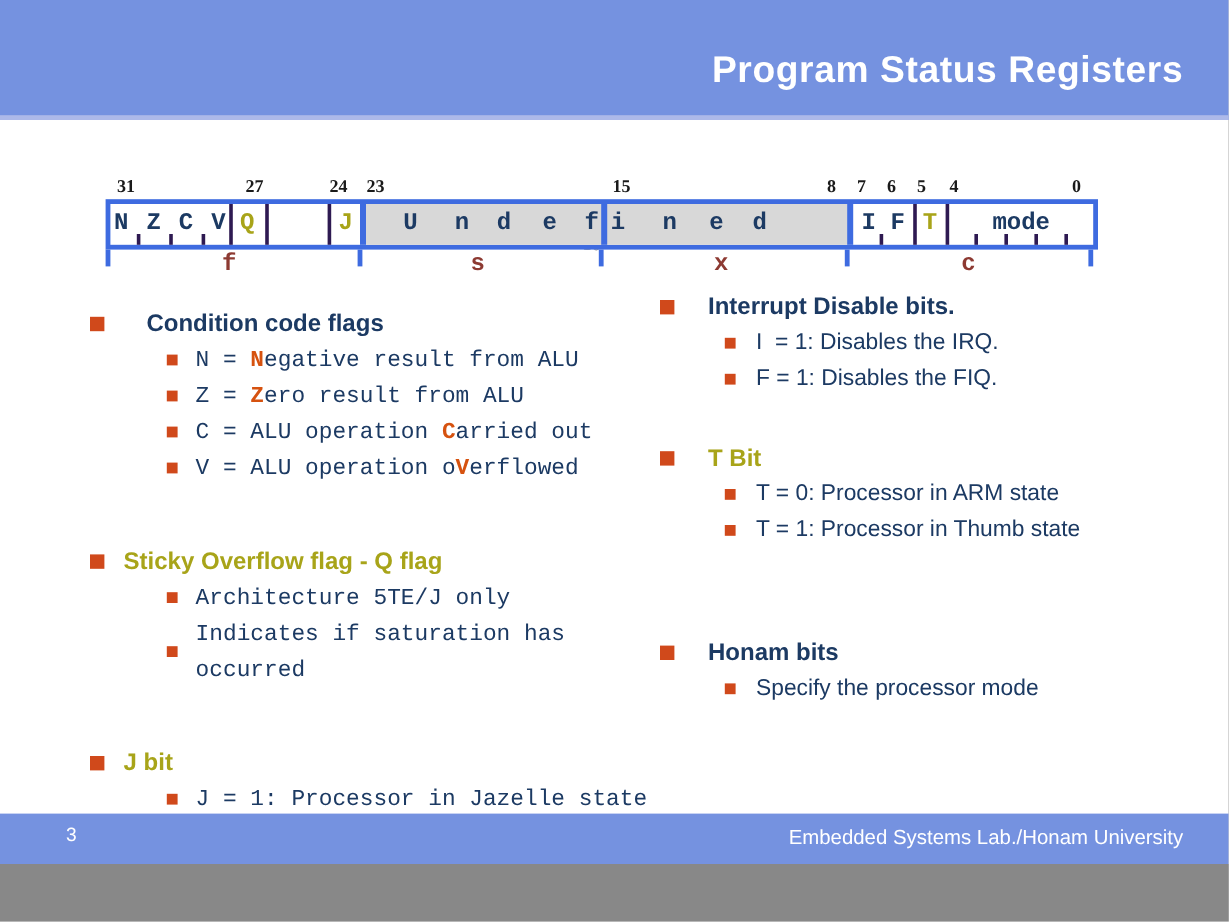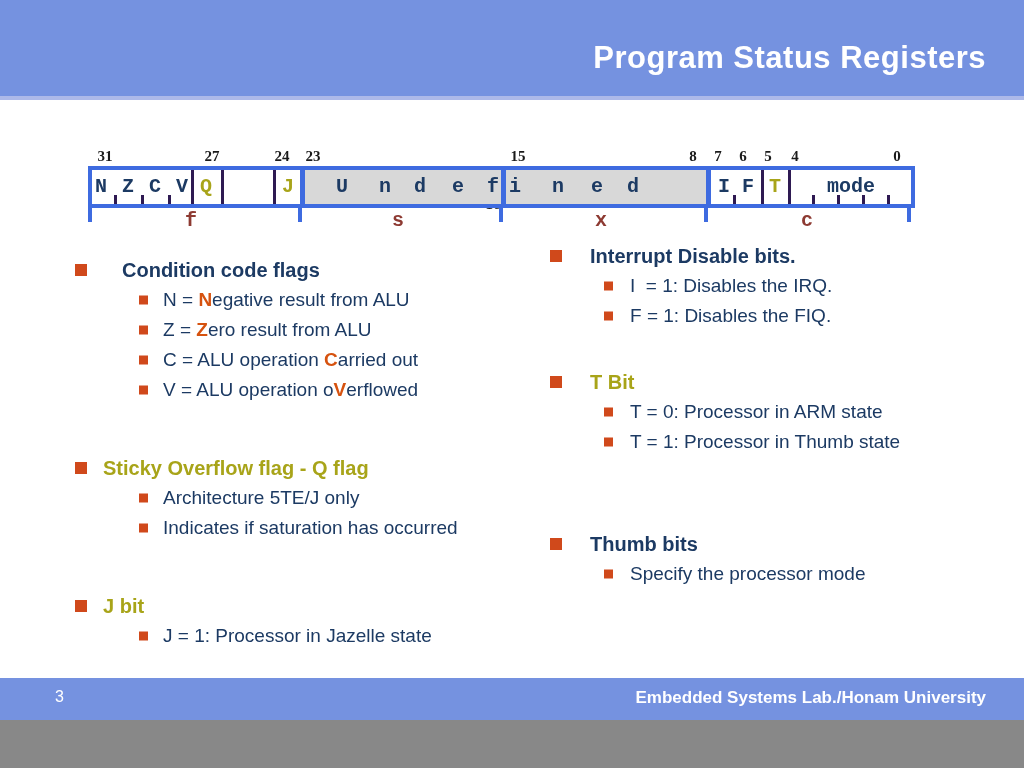--- a/index.html
+++ b/index.html
@@ -5,21 +5,21 @@
   html,body{margin:0;padding:0;background:#888;}
   .slide{position:relative;width:1024px;height:720px;background:#ffffff;overflow:hidden;
          font-family:"Liberation Sans",sans-serif;}
   
   .header{position:absolute;top:0;left:0;width:100%;height:100px;background:#7592E0;
           border-bottom:4px solid #ADB9E9;box-sizing:border-box;}
   .title{position:absolute;right:38px;top:40px;color:#ffffff;font-size:31px;font-weight:bold;
          letter-spacing:0.5px;}
   .footer{position:absolute;bottom:0;left:0;width:100%;height:42px;background:#7592E0;}
   .page-num{position:absolute;left:55px;top:10px;color:#ffffff;font-size:16px;}
-  .credit{position:absolute;right:38px;top:10px;color:#ffffff;font-size:17px;font-weight:bold;}
+  .credit{position:absolute;right:38px;top:10px;color:#ffffff;font-size:17px;}
 
   
   .register{position:absolute;left:88px;top:148px;width:827px;}
   .bitrow{position:relative;height:18px;}
   .bitnum{position:absolute;top:0;transform:translateX(-50%);
           font-family:"Liberation Serif",serif;font-weight:bold;font-size:15px;color:#1a1a1a;}
   .regbox{position:relative;width:827px;height:42px;border:4px solid #3E6BE0;
           box-sizing:border-box;background:#ffffff;}
   .grayfield{position:absolute;top:0;bottom:0;background:#D8D8D8;}
   .bluediv{position:absolute;top:0;bottom:0;width:5px;background:#3E6BE0;}
@@ -43,21 +43,21 @@
   .col-right .section2{margin-bottom:72px;}
   .row{position:relative;line-height:30px;font-size:19px;color:#1C3A63;}
   .row .txt{white-space:pre-wrap;display:block;}
   .sq{position:absolute;top:50%;transform:translateY(-50%);background:#D0491B;}
   .h-row{font-weight:bold;font-size:20px;}
   .h-row .sq{width:12px;height:12px;left:0;}
   .i-row .sq{width:9px;height:9px;}
   .col-left .h-row .txt{padding-left:28px;}
   .col-left .section1 .h-row .txt{padding-left:47px;}
   .col-left .i-row .sq{left:64px;}
-  .col-left .i-row .txt{padding-left:88px;}
+  .col-left .i-row .txt{padding-left:88px;font-family:Liberation Mono, monospace;}
   .col-right .h-row .txt{padding-left:40px;}
   .col-right .i-row .sq{left:54px;}
   .col-right .i-row .txt{padding-left:80px;}
   .h-navy{color:#1C3A63;} .h-olive{color:#A8A419;}
   .hl{color:#D6520F;font-weight:bold;}
 </style>
 </head>
 <body>
 
 <div class="slide">
@@ -206,21 +206,21 @@
           <div class="txt"><span>T = 0: Processor in ARM state</span></div>
         </div>
         <div class="row i-row">
           <div class="sq"></div>
           <div class="txt"><span>T = 1: Processor in Thumb state</span></div>
         </div>
       </div>
       <div class="section section3">
         <div class="row h-row">
           <div class="sq"></div>
-          <div class="txt h-navy">Thumb bits</div>
+          <div class="txt h-navy">Honam bits</div>
         </div>
         <div class="row i-row">
           <div class="sq"></div>
           <div class="txt"><span>Specify the processor mode</span></div>
         </div>
       </div>
     </div>
 
   <div class="footer">
     <div class="page-num">3</div>

